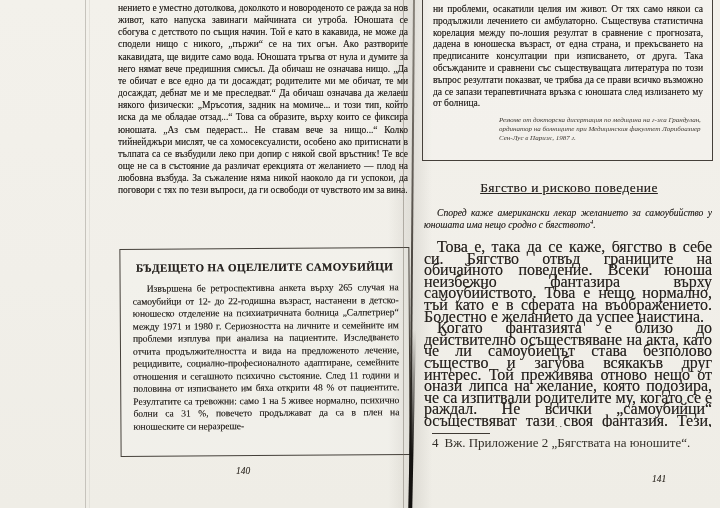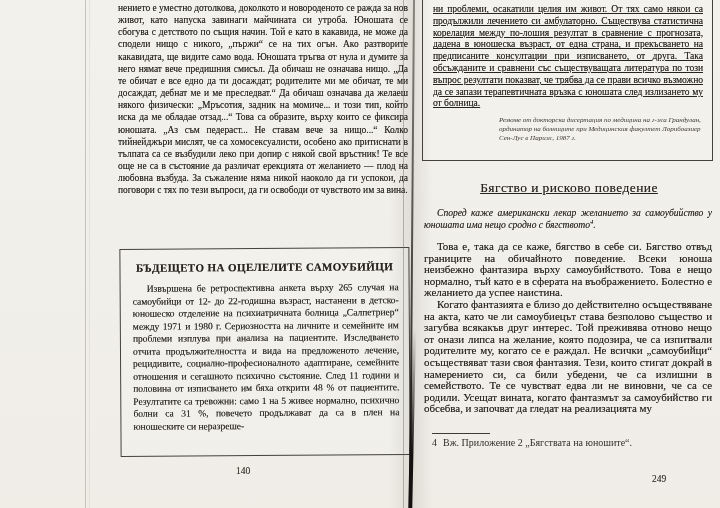--- a/index.html
+++ b/index.html
@@ -45,48 +45,47 @@
     letter-spacing:.4px;text-shadow:0 0 .5px rgba(45,40,33,.6);
   }
   .box-body{
     margin:9px 10px 0 12px;font-size:9.6px;line-height:12.5px;text-align:justify;
     text-indent:14px;letter-spacing:-.05px;text-shadow:0 0 .5px rgba(45,40,33,.55);
   }
   .box-right{left:-2px;top:-10px;width:291px;height:171px;padding:12px 9px 4px 10px;}
   .box-cont{
     margin:0;font-size:9.6px;line-height:11.8px;text-align:justify;letter-spacing:-.05px;
     text-shadow:0 0 .5px rgba(45,40,33,.55);
-    text-decoration:underline;
   }
   .citation{
     width:202px;margin:7px 2px 0 auto;font-style:italic;
     font-size:7px;line-height:9px;color:#3b362f;text-align:left;
   }
   .heading{
     position:absolute;top:180px;left:0;right:0;margin:0;
     font-size:13.5px;font-weight:normal;text-align:center;letter-spacing:.4px;
     text-shadow:0 0 .5px rgba(45,40,33,.5);
     text-decoration:underline;
   }
   .epigraph{
     position:absolute;top:207px;left:0;right:2px;margin:0;
     font-style:italic;font-size:9.6px;line-height:12.3px;text-align:justify;text-indent:13px;
     text-shadow:0 0 .4px rgba(45,40,33,.5);
   }
   .paras{position:absolute;top:241px;left:0;right:2px;height:186px;overflow:hidden;}
   .para{
-    margin:0;font-size:11px;line-height:11.6px;text-align:justify;text-indent:13px;
+    margin:0;font-size:16px;line-height:11.6px;text-align:justify;text-indent:13px;
     letter-spacing:-.05px;text-shadow:0 0 .5px rgba(45,40,33,.55);
   }
   sup.fn-sup{font-size:6.5px;line-height:0;vertical-align:super;}
   .footnote-rule{position:absolute;top:433px;left:8px;width:58px;border-top:1px solid #3f3a34;}
-  .footnote{position:absolute;top:438px;left:8px;right:7px;font-size:10px;line-height:9px;color:#332f29;}
+  .footnote{position:absolute;top:438px;left:8px;right:7px;font-size:13px;line-height:9px;color:#332f29;}
   .fn-marker{margin-right:6px;}
   .page-num{
-    position:absolute;font-size:9.5px;color:#3a352e;
+    position:absolute;font-style:italic;font-size:9.5px;color:#3a352e;
     text-shadow:0 0 .4px rgba(45,40,33,.5);
   }
   .pn-left{top:466px;left:118px;}
   .pn-right{top:474px;left:228px;}
 </style>
 </head>
 <body>
 
 <div class="scan">
 
@@ -121,16 +120,16 @@
     <p class="epigraph"><span>Според каже американски лекар желанието за самоубийство у юношата има нещо сродно с бягството</span><sup class="fn-sup">4</sup><span>.</span></p>
 
     <div class="paras">
       <p class="para">Това е, така да се каже, бягство в себе си. Бягство отвъд границите на обичайното поведение. Всеки юноша неизбежно фантазира върху самоубийството. Това е нещо нормално, тъй като е в сферата на въображението. Болестно е желанието да успее наистина.</p>
       <p class="para">Когато фантазията е близо до действително осъществяване на акта, като че ли самоубиецът става безполово същество и загубва всякакъв друг интерес. Той преживява отново нещо от онази липса на желание, която подозира, че са изпитвали родителите му, когато се е раждал. Не всички „самоубийци“ осъществяват тази своя фантазия. Тези, които стигат докрай в намерението си, са били убедени, че са излишни в семейството. Те се чувстват едва ли не виновни, че са се родили. Усещат вината, когато фантазмът за самоубийство ги обсебва, и започват да гледат на реализацията му</p>
     </div>
 
     <div class="footnote-rule"></div>
     <div class="footnote"><span class="fn-marker">4</span><span>Вж. Приложение 2 „Бягствата на юношите“.</span></div>
 
-    <div class="page-num pn-right">249</div>
+    <div class="page-num pn-right">141</div>
   </section>
 
 </div>
 
 </body></html>

